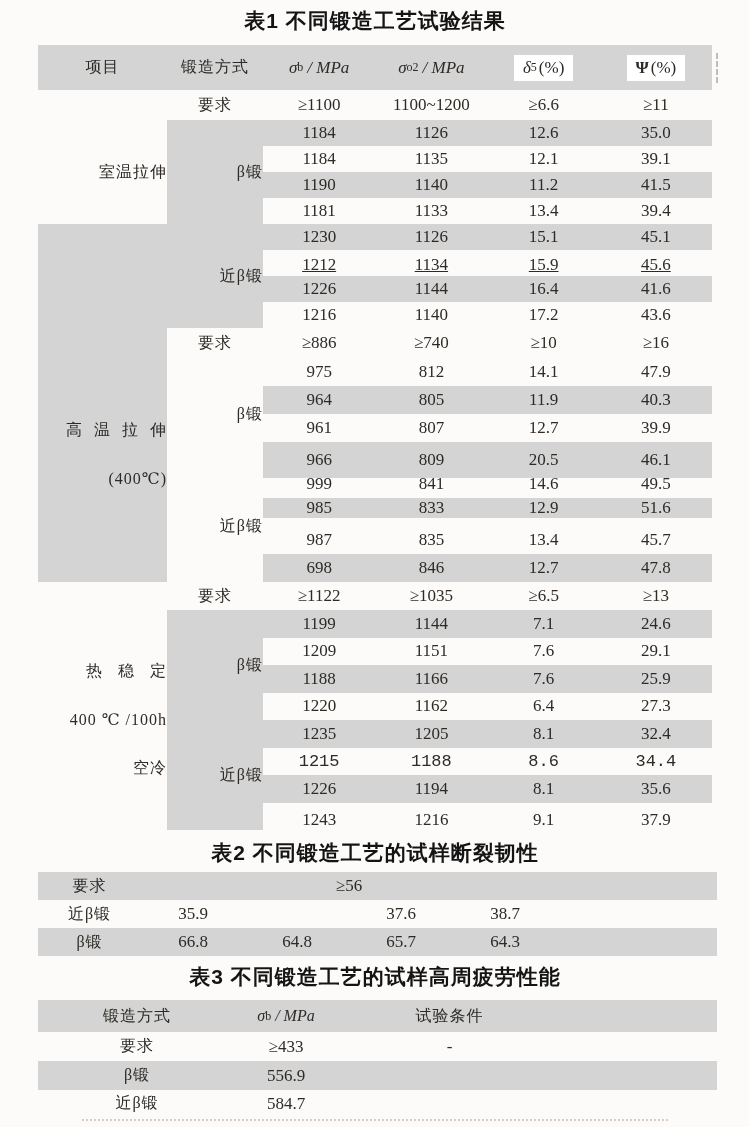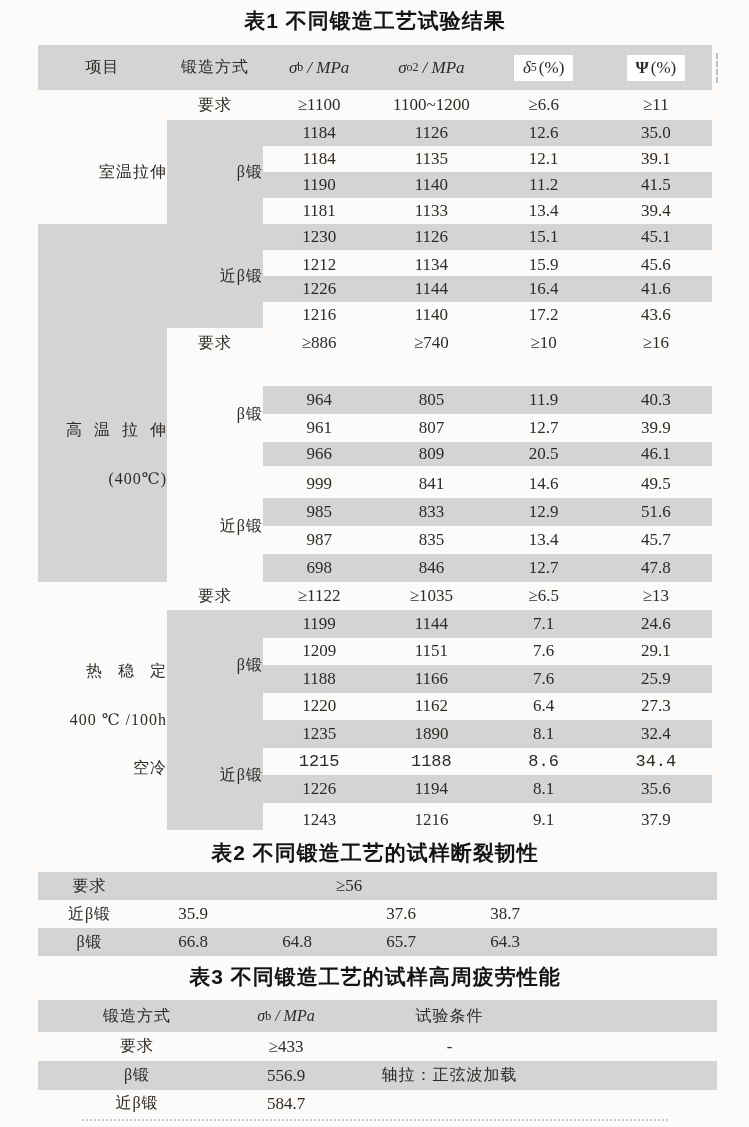--- a/index.html
+++ b/index.html
@@ -141,21 +141,21 @@
       <span class="dc">1133</span>
       <span class="dc">13.4</span>
       <span class="dc">39.4</span>
   </div>
   <div class="row drow gray" style="top:179px;height:26px;">
     <span class="dc">1230</span>
       <span class="dc">1126</span>
       <span class="dc">15.1</span>
       <span class="dc">45.1</span>
   </div>
-  <div class="row drow" style="top:205px;height:30px;">
+  <div class="row drow" style="top:205px;height:30px;text-decoration:underline;">
     <span class="dc">1212</span>
       <span class="dc">1134</span>
       <span class="dc">15.9</span>
       <span class="dc">45.6</span>
   </div>
   <div class="row drow gray" style="top:231px;height:26px;">
     <span class="dc">1226</span>
       <span class="dc">1144</span>
       <span class="dc">16.4</span>
       <span class="dc">41.6</span>
@@ -168,45 +168,51 @@
   </div>
 
   <div class="row qrow" style="top:283px;height:30px;">
     <span class="ql">要求</span>
     <span class="dc">≥886</span>
     <span class="dc">≥740</span>
     <span class="dc">≥10</span>
     <span class="dc">≥16</span>
   </div>
 
+  <div class="row drow" style="top:313px;height:28px;">
+    <span class="dc">975</span>
+      <span class="dc">812</span>
+      <span class="dc">14.1</span>
+      <span class="dc">47.9</span>
+  </div>
   <div class="row drow gray" style="top:341px;height:28px;">
     <span class="dc">964</span>
       <span class="dc">805</span>
       <span class="dc">11.9</span>
       <span class="dc">40.3</span>
   </div>
   <div class="row drow" style="top:369px;height:28px;">
     <span class="dc">961</span>
       <span class="dc">807</span>
       <span class="dc">12.7</span>
       <span class="dc">39.9</span>
   </div>
-  <div class="row drow gray" style="top:397px;height:24px;">
+  <div class="row drow gray" style="top:397px;height:36px;">
     <span class="dc">966</span>
       <span class="dc">809</span>
       <span class="dc">20.5</span>
       <span class="dc">46.1</span>
   </div>
   <div class="row drow" style="top:425px;height:28px;">
     <span class="dc">999</span>
       <span class="dc">841</span>
       <span class="dc">14.6</span>
       <span class="dc">49.5</span>
   </div>
-  <div class="row drow gray" style="top:453px;height:28px;">
+  <div class="row drow gray" style="top:453px;height:20px;">
     <span class="dc">985</span>
       <span class="dc">833</span>
       <span class="dc">12.9</span>
       <span class="dc">51.6</span>
   </div>
   <div class="row drow" style="top:481px;height:28px;">
     <span class="dc">987</span>
       <span class="dc">835</span>
       <span class="dc">13.4</span>
       <span class="dc">45.7</span>
@@ -245,21 +251,21 @@
       <span class="dc">25.9</span>
   </div>
   <div class="row drow" style="top:647.5px;height:27.5px;">
     <span class="dc">1220</span>
       <span class="dc">1162</span>
       <span class="dc">6.4</span>
       <span class="dc">27.3</span>
   </div>
   <div class="row drow gray" style="top:675px;height:27.5px;">
     <span class="dc">1235</span>
-      <span class="dc">1890</span>
+      <span class="dc">1205</span>
       <span class="dc">8.1</span>
       <span class="dc">32.4</span>
   </div>
   <div class="row drow" style="top:702.5px;height:27.5px;font-family:Liberation Mono, monospace;">
     <span class="dc">1215</span>
       <span class="dc">1188</span>
       <span class="dc">8.6</span>
       <span class="dc">34.4</span>
   </div>
   <div class="row drow gray" style="top:730px;height:27.5px;">
@@ -317,21 +323,20 @@
   </div>
   <div class="row" style="left:0;top:32px;width:679px;height:29px;">
     <span class="cellc lbl" style="width:198px;">要求</span>
     <span class="cellc" style="width:100px;">≥433</span>
     <span class="cellc" style="width:227px;">-</span>
     <span style="flex:1;"></span>
   </div>
   <div class="row gray" style="left:0;top:61px;width:679px;height:29px;">
     <span class="cellc lbl" style="width:198px;">β锻</span>
     <span class="cellc" style="width:100px;">556.9</span>
-    <span class="cellc lbl" style="width:227px;">轴拉：正弦波加载</span>
     <span style="flex:1;"></span>
   </div>
   <div class="row" style="left:0;top:90px;width:679px;height:27px;">
     <span class="cellc lbl" style="width:198px;">近β锻</span>
     <span class="cellc" style="width:100px;">584.7</span>
     <span class="cellc" style="width:227px;"></span>
     <span style="flex:1;"></span>
   </div>
 </div>
 

